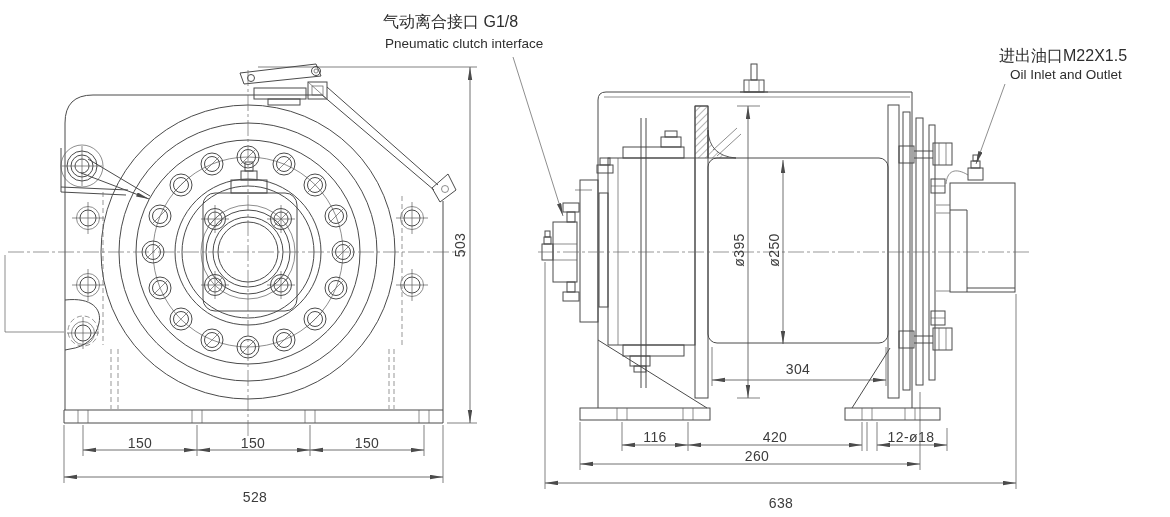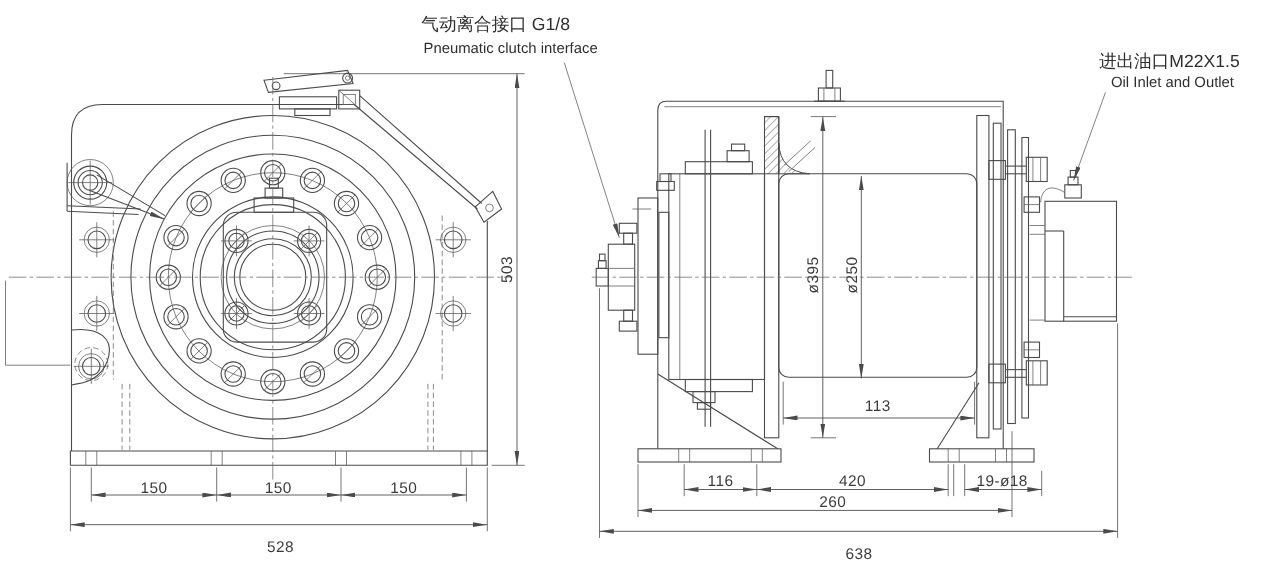--- a/index.html
+++ b/index.html
@@ -318,20 +318,20 @@
 <div class="lbl en" style="left:1010px;top:67px;">Oil Inlet and Outlet</div>
 
 <div class="dim-text" style="left:140px;top:443px;">150</div>
 <div class="dim-text" style="left:253px;top:443px;">150</div>
 <div class="dim-text" style="left:367px;top:443px;">150</div>
 <div class="dim-text" style="left:255px;top:469px;margin-top:28px;">528</div>
 <div class="dim-text rot" style="left:460px;top:245px;">503</div>
 
 <div class="dim-text rot" style="left:739px;top:250px;">ø395</div>
 <div class="dim-text rot" style="left:774px;top:250px;">ø250</div>
-<div class="dim-text" style="left:798px;top:369px;">113</div>
+<div class="dim-text" style="left:798px;top:369px;">304</div>
 <div class="dim-text" style="left:655px;top:437px;">116</div>
 <div class="dim-text" style="left:775px;top:437px;">420</div>
-<div class="dim-text" style="left:911px;top:437px;">19-ø18</div>
+<div class="dim-text" style="left:911px;top:437px;">12-ø18</div>
 <div class="dim-text" style="left:757px;top:456px;">260</div>
 <div class="dim-text" style="left:781px;top:503px;">638</div>
 
 </div>
 
 </body></html>

